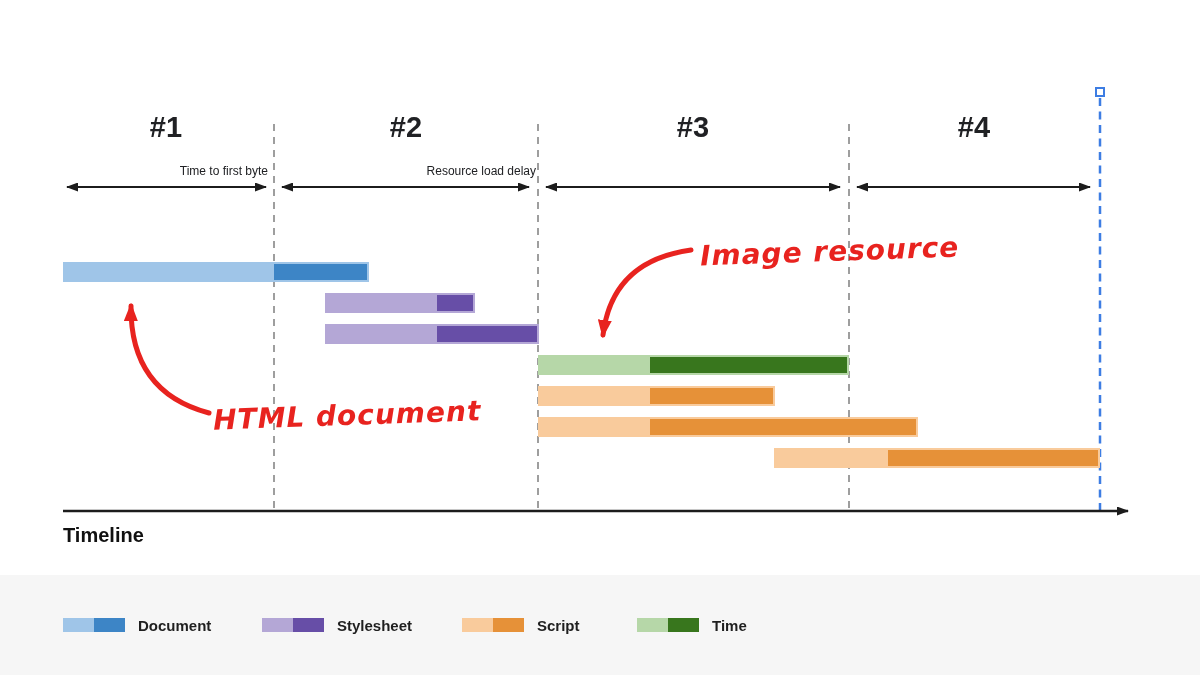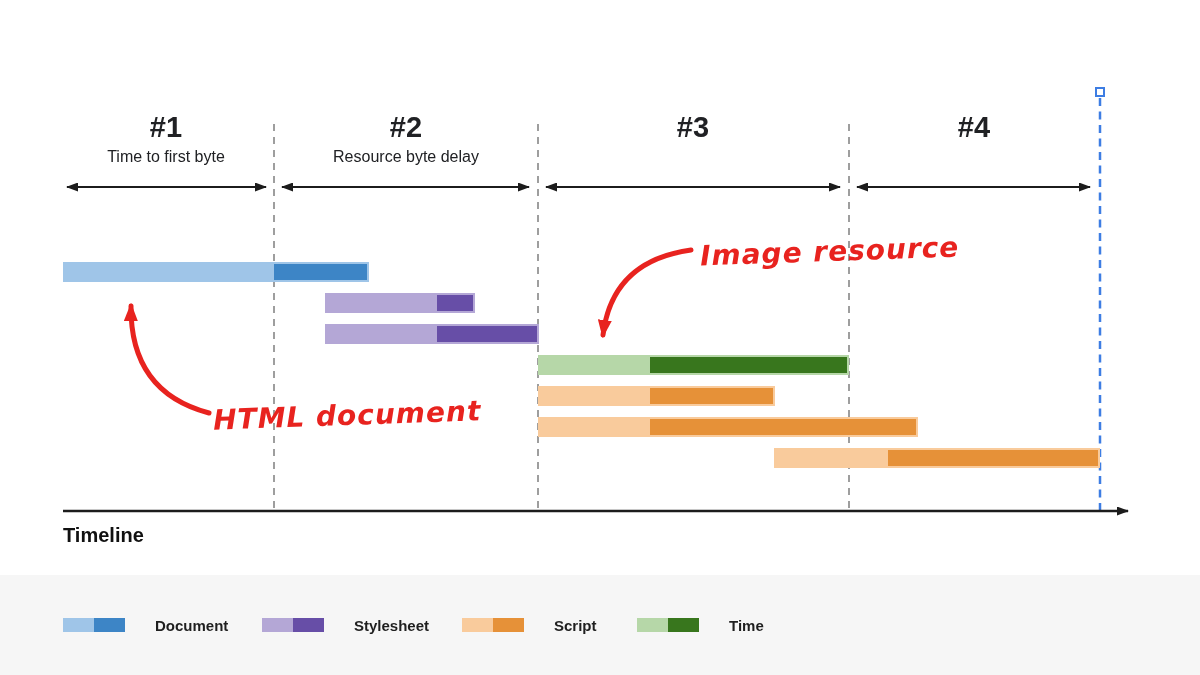--- a/index.html
+++ b/index.html
@@ -13,35 +13,35 @@
   .axis-line{stroke:#1c1c1c;stroke-width:2.5;}
   .red-arrow{fill:none;stroke:var(--annotation-red);stroke-width:5;stroke-linecap:round;}
 
   .lcp-label{position:absolute;left:1056px;top:38px;width:84px;text-align:center;
     font-size:37px;font-weight:800;color:#111;letter-spacing:.5px;}
 
   .phase{position:absolute;top:110px;text-align:center;color:#202124;}
   .p1{left:64px;width:204px;} .p2{left:276px;width:260px;}
   .p3{left:540px;width:306px;} .p4{left:851px;width:246px;}
   .phase-num{font-size:29px;font-weight:700;line-height:34px;}
-  .phase-desc{font-size:16px;font-weight:500;margin-top:4px;}
+  .phase-desc{font-size:12px;font-weight:500;margin-top:20px;text-align:right;}
 
   .bar{position:absolute;}
   .bar-dark{position:absolute;top:2px;bottom:2px;right:2px;}
 
   .annot{position:absolute;color:var(--annotation-red);font-size:28px;font-weight:600;
     font-style:italic;letter-spacing:1px;transform:rotate(-2deg);white-space:nowrap;
     font-family:"DejaVu Sans",sans-serif;}
   .annot-html{left:213px;top:399px;}
   .annot-img{left:700px;top:235px;}
 
   .timeline-label{position:absolute;left:63px;top:524px;font-size:20px;font-weight:700;color:#111;}
 
   .legend-band{position:absolute;left:0;top:575px;width:1200px;height:100px;background:#f6f6f6;}
-  .legend-item{position:absolute;top:41px;height:18px;display:flex;align-items:center;gap:30px;text-align:center;}
+  .legend-item{position:absolute;top:41px;height:18px;display:flex;align-items:center;gap:13px;text-align:center;}
   .li-1{left:63px;} .li-2{left:262px;} .li-3{left:462px;} .li-4{left:637px;}
   .sw{display:flex;width:62px;height:14px;}
   .sw span{flex:1;}
   .li-1 .sw-l{background:var(--document-light);} .li-1 .sw-d{background:var(--document-dark);}
   .li-2 .sw-l{background:var(--stylesheet-light);} .li-2 .sw-d{background:var(--stylesheet-dark);}
   .li-3 .sw-l{background:var(--script-light);} .li-3 .sw-d{background:var(--script-dark);}
   .li-4 .sw-l{background:var(--image-light);} .li-4 .sw-d{background:var(--image-dark);}
   .legend-label{font-size:15px;font-weight:700;color:#1f1f1f;}
 </style>
 </head>
@@ -77,21 +77,21 @@
     <path d="M 691 250 Q 612 261 603 335" class="red-arrow" marker-end="url(#mRed)"></path>
   </svg>
 
 
   <div class="phase p1">
     <div class="phase-num">#1</div>
     <div class="phase-desc">Time to first byte</div>
   </div>
   <div class="phase p2">
     <div class="phase-num">#2</div>
-    <div class="phase-desc">Resource byte delay</div>
+    <div class="phase-desc">Resource load delay</div>
   </div>
   <div class="phase p3">
     <div class="phase-num">#3</div>
   </div>
   <div class="phase p4">
     <div class="phase-num">#4</div>
   </div>
 
   <div id="bars">
       <div class="bar" style="left: 63px; top: 262px; width: 306px; height: 20px; background: var(--document-light);">

